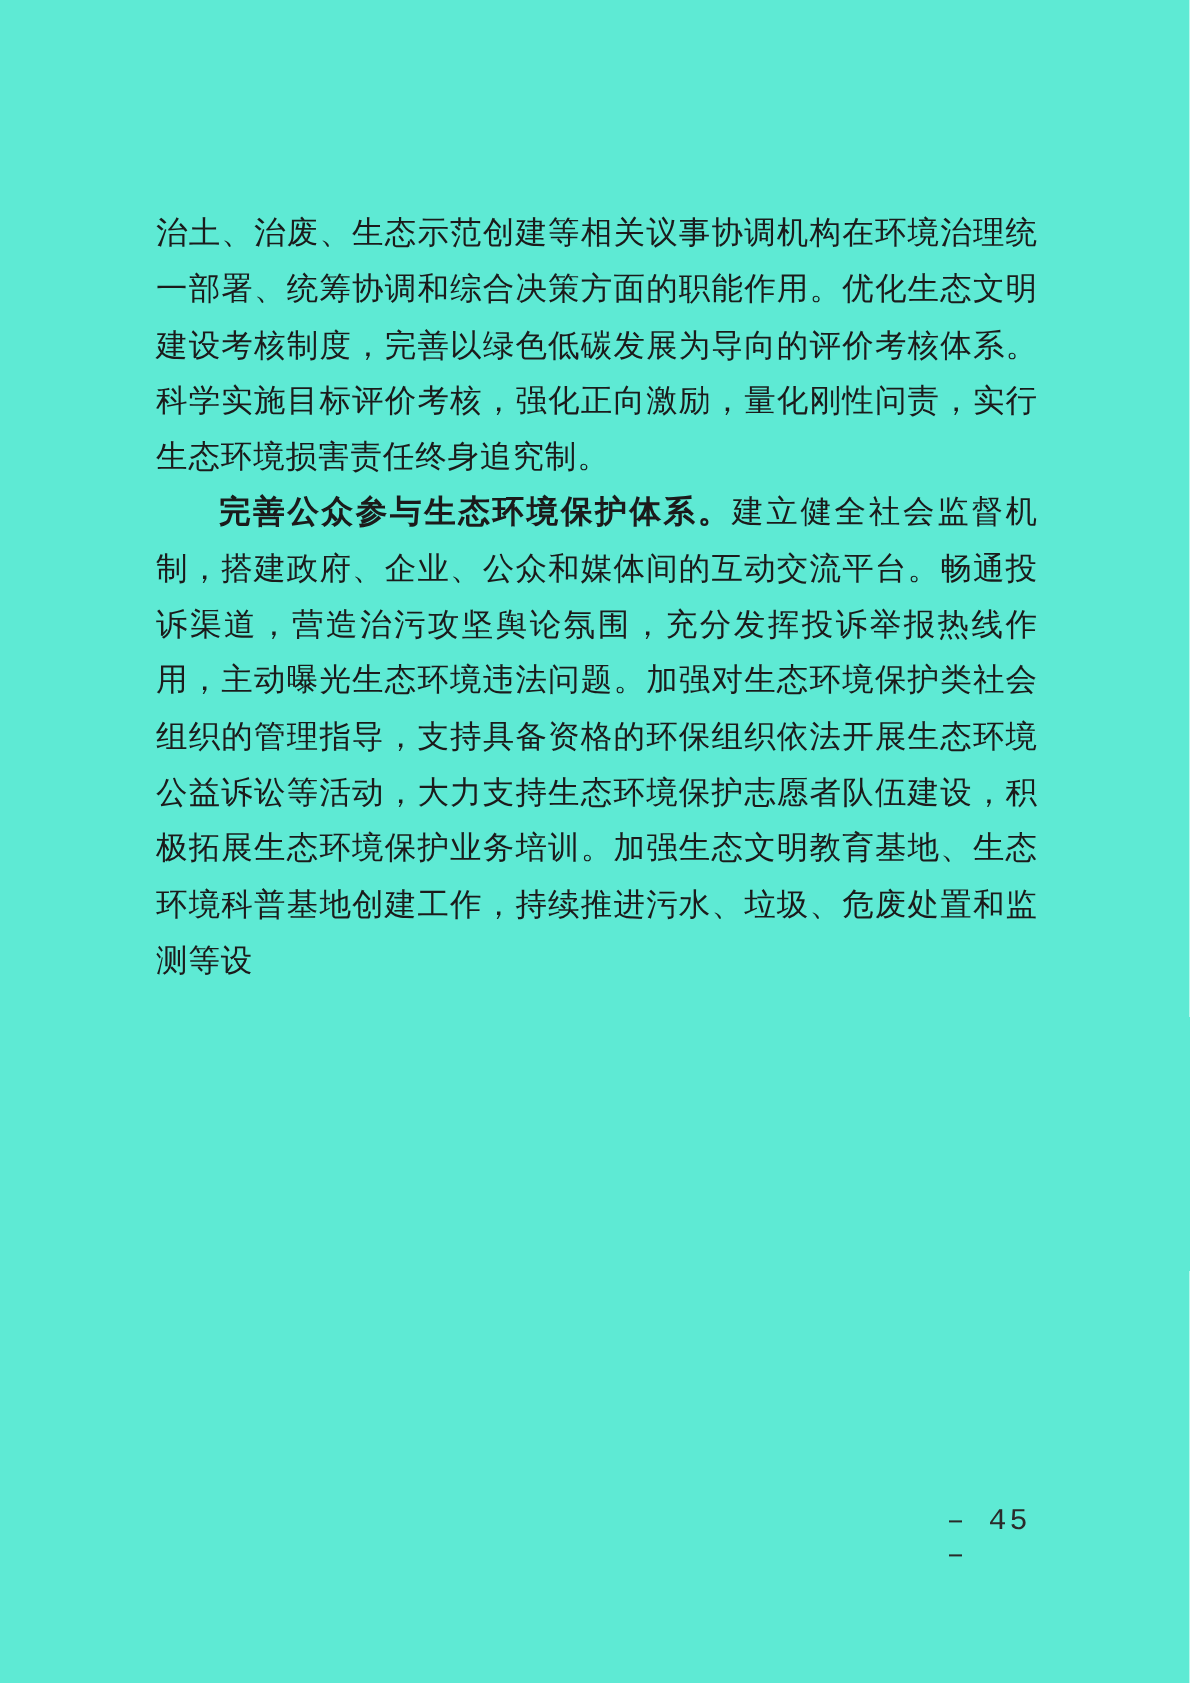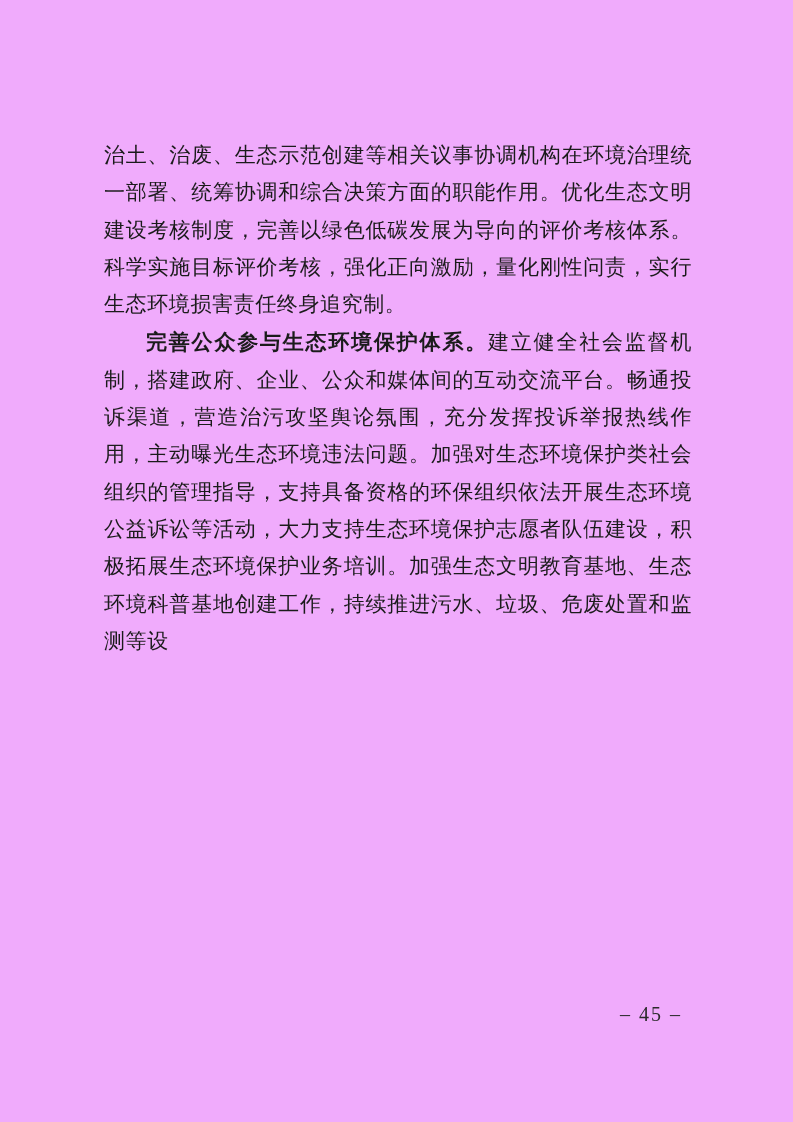--- a/index.html
+++ b/index.html
@@ -5,21 +5,21 @@
   * { box-sizing: border-box; }
   html, body {
     margin: 0;
     padding: 0;
     background: #ffffff;
   }
   .page {
     position: relative;
     width: 793px;
     height: 1122px;
-    background: #f0abfc;
+    background: #5eead4;
     overflow: hidden;
     font-family: "Liberation Serif", "DejaVu Serif", serif;
     color: #1b1b1b;
   }
   .text-block {
     position: absolute;
     left: 104px;
     top: 137px;
     width: 588px;
   }
@@ -35,27 +35,27 @@
   .para.indent {
     text-indent: 2em;
   }
   .lead {
     font-weight: 700;
     font-family: "Liberation Sans", "DejaVu Sans", sans-serif;
   }
   .page-number {
     position: absolute;
     top: 1003px;
-    left: 612px;
+    left: 631px;
     width: 70px;
-    text-align: right;
+    text-align: left;
     font-size: 20px;
     letter-spacing: 2px;
     color: #2a2a2a;
-    font-family: Liberation Serif, serif;
+    font-family: Liberation Mono, monospace;
   }
 </style>
 </head>
 <body>
 
 <div class="page">
 
   <div class="text-block">
 
     <p class="para"><span class="body">治土、治废、生态示范创建等相关议事协调机构在环境治理统一部署、统筹协调和综合决策方面的职能作用。优化生态文明建设考核制度，完善以绿色低碳发展为导向的评价考核体系。科学实施目标评价考核，强化正向激励，量化刚性问责，实行生态环境损害责任终身追究制。</span></p>

